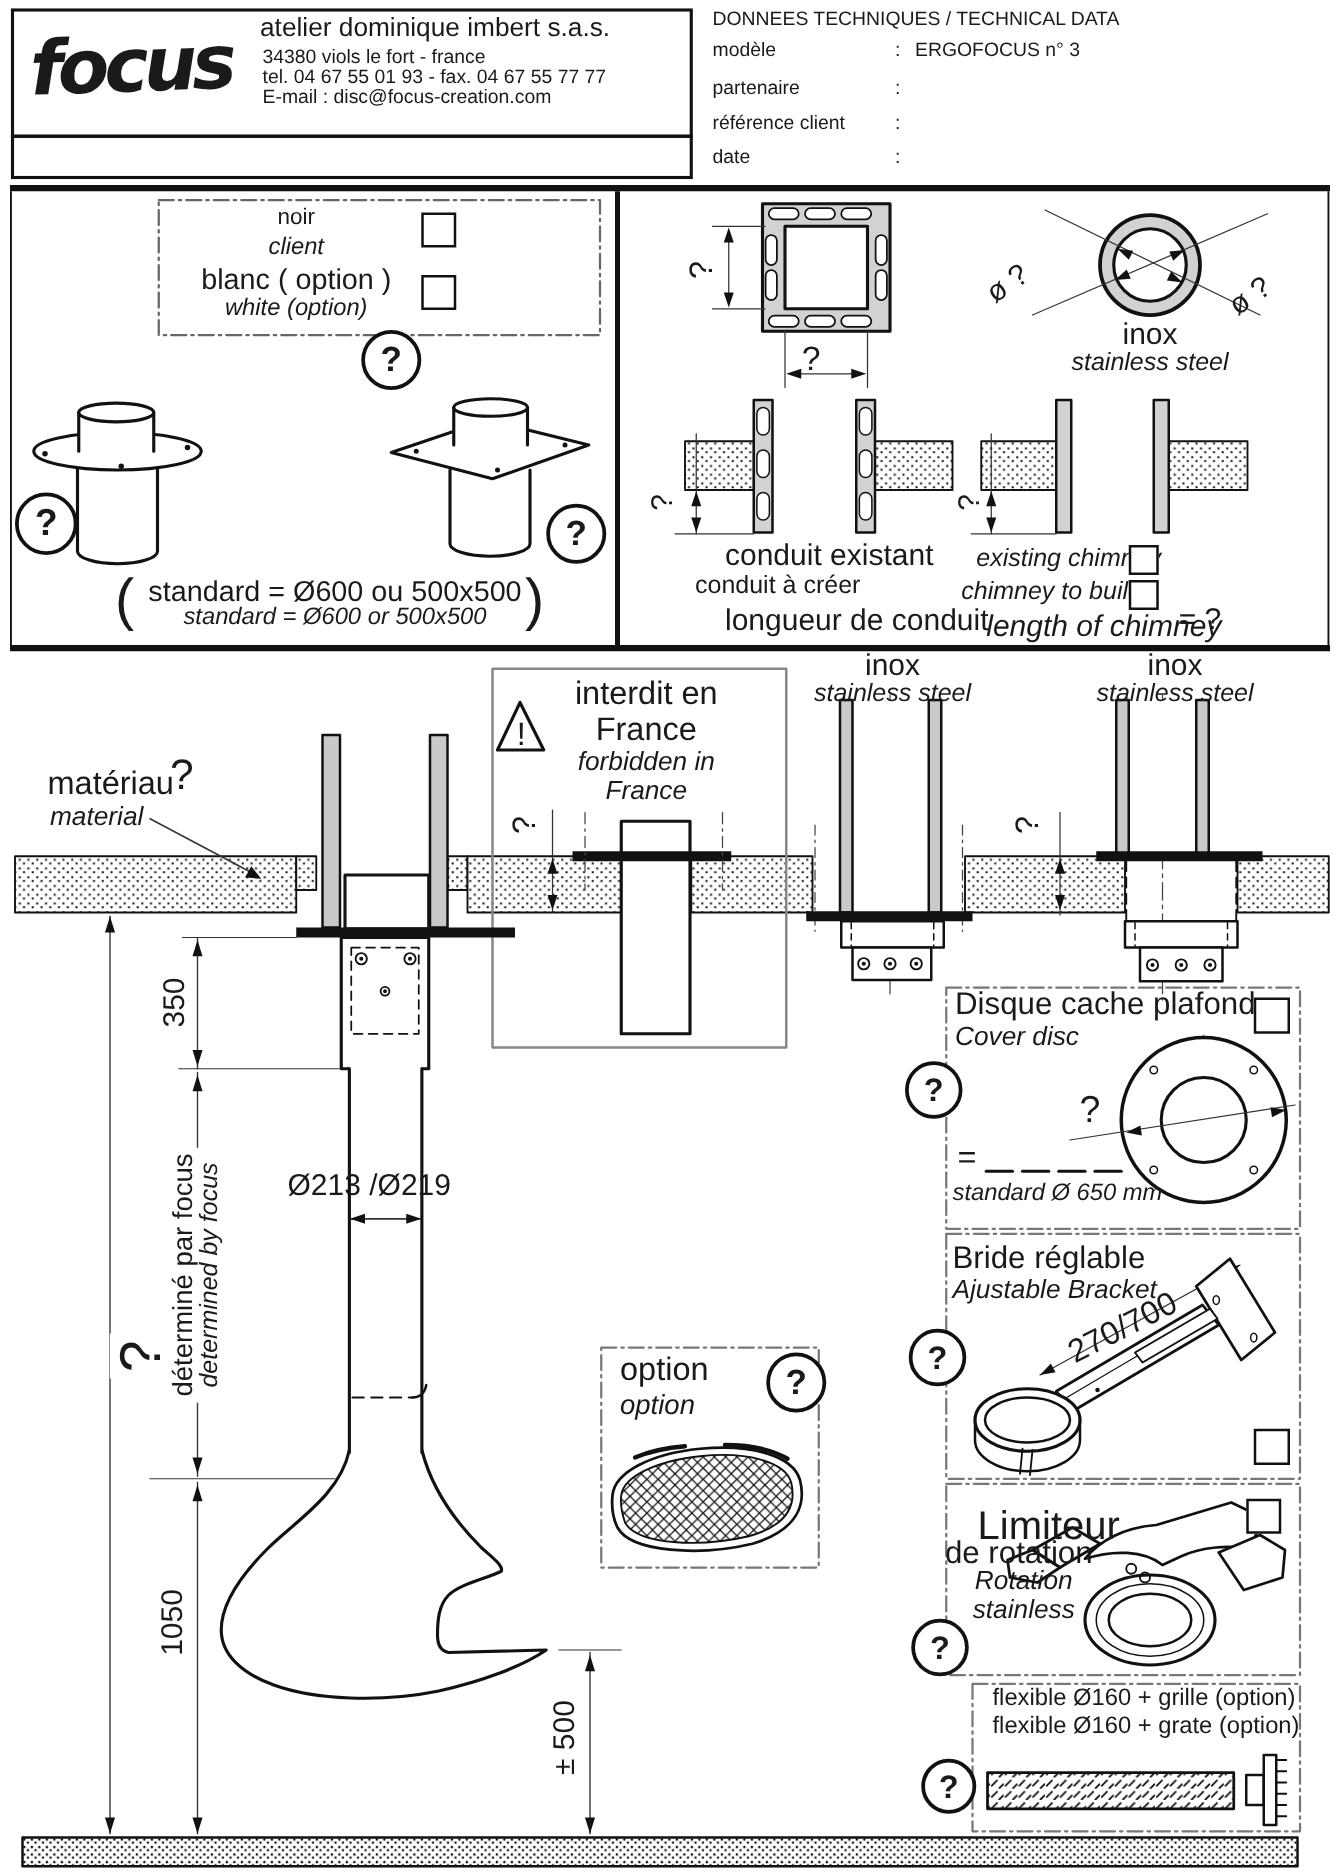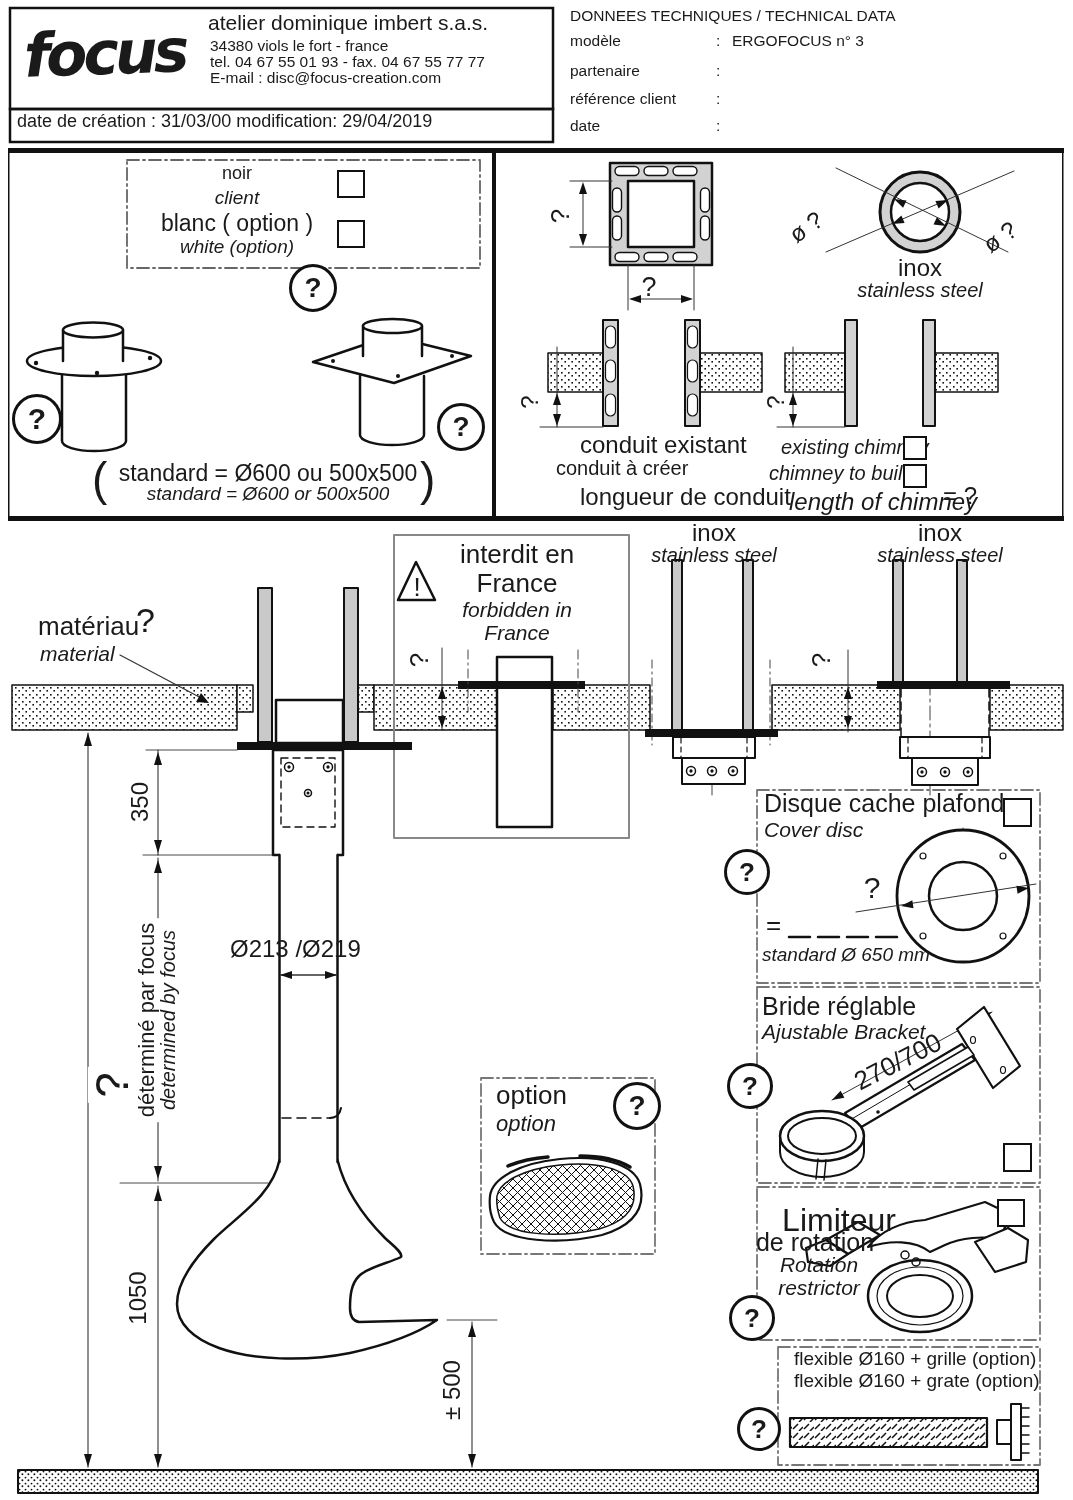--- a/index.html
+++ b/index.html
@@ -394,21 +394,20 @@
 
     <rect x="18" y="1470" width="1020" height="23" fill="url(#dots2)" stroke-width="2"></rect>
   </g>
 </svg>
 
 <div class="t logo" style="left:24px;top:22px;font-size:60px;">focus</div>
 <div class="t" style="left:208px;top:12px;font-size:21px;">atelier dominique imbert s.a.s.</div>
 <div class="t" style="left:210px;top:38px;font-size:15.5px;">34380 viols le fort  -   france</div>
 <div class="t" style="left:210px;top:54px;font-size:15.5px;">tel. 04 67 55 01 93  -   fax. 04 67 55 77 77</div>
 <div class="t" style="left:210px;top:70px;font-size:15.5px;">E-mail : disc@focus-creation.com</div>
-<div class="t" style="left:17px;top:112px;font-size:18px;">date de création : 31/03/00  modification: 29/04/2019</div>
 <div class="t b" style="left:570px;top:8px;font-size:15.5px;">DONNEES TECHNIQUES / TECHNICAL DATA</div>
 
 <div class="t" style="left:570px;top:33px;font-size:15.5px;">modèle</div>
 <div class="t" style="left:716px;top:33px;font-size:15.5px;">:</div>
 <div class="t b" style="left:732px;top:33px;font-size:15.5px;">ERGOFOCUS  n° 3</div>
 <div class="t" style="left:570px;top:63px;font-size:15.5px;">partenaire</div>
 <div class="t" style="left:716px;top:63px;font-size:15.5px;">:</div>
 <div class="t" style="left:732px;top:63px;font-size:15.5px;"></div>
 <div class="t" style="left:570px;top:91px;font-size:15.5px;">référence client</div>
 <div class="t" style="left:716px;top:91px;font-size:15.5px;">:</div>
@@ -491,21 +490,21 @@
 
 <div class="t" style="left:762px;top:993px;font-size:25px;">Bride réglable</div>
 <div class="t it" style="left:762px;top:1021px;font-size:21px;">Ajustable Bracket</div>
 <div class="t rot27" style="left:898px;top:1062px;font-size:26px;">270/700</div>
 <div class="qc" style="left:727px;top:1063px;width:46px;height:46px;font-size:26px;">?</div>
 <div class="cb" style="left:1003px;top:1143px;width:29px;height:29px;"></div>
 
 <div class="t ctr" style="left:815px;top:1204px;font-size:32px;margin-left:24px;">Limiteur</div>
 <div class="t ctr" style="left:815px;top:1229px;font-size:25px;">de rotation</div>
 <div class="t ctr it" style="left:819px;top:1254px;font-size:21px;">Rotation</div>
-<div class="t ctr it" style="left:819px;top:1277px;font-size:21px;">restrictor</div>
+<div class="t ctr it" style="left:819px;top:1277px;font-size:21px;">stainless</div>
 <div class="cb" style="left:997px;top:1199px;width:28px;height:28px;"></div>
 <div class="qc" style="left:729px;top:1295px;width:46px;height:46px;font-size:26px;">?</div>
 
 <div class="t" style="left:794px;top:1349px;font-size:19px;">flexible Ø160 + grille (option)</div>
 <div class="t" style="left:794px;top:1371px;font-size:19px;">flexible Ø160 + grate (option)</div>
 <div class="qc" style="left:737px;top:1407px;width:44px;height:44px;font-size:26px;">?</div>
 
 </div>
 
 </body></html>

